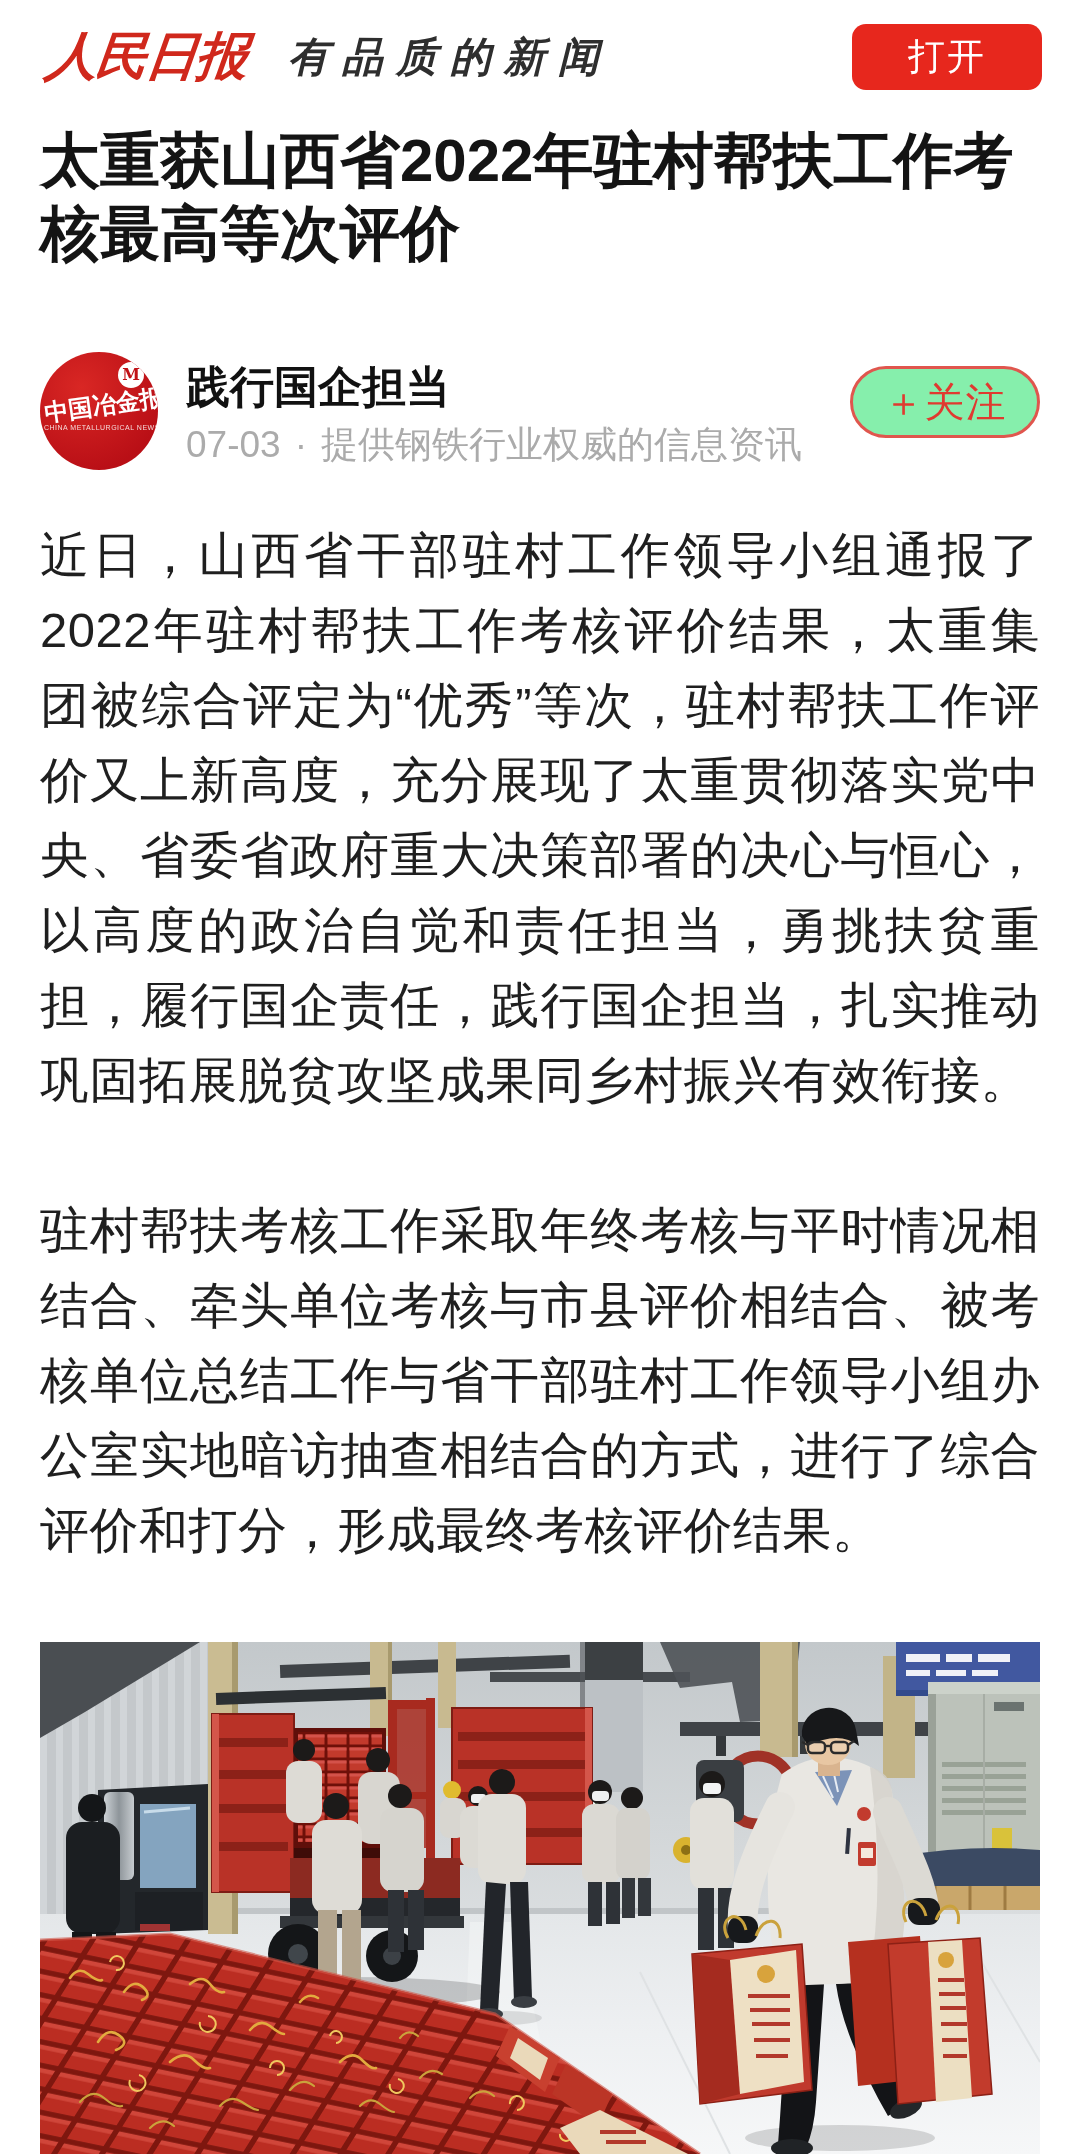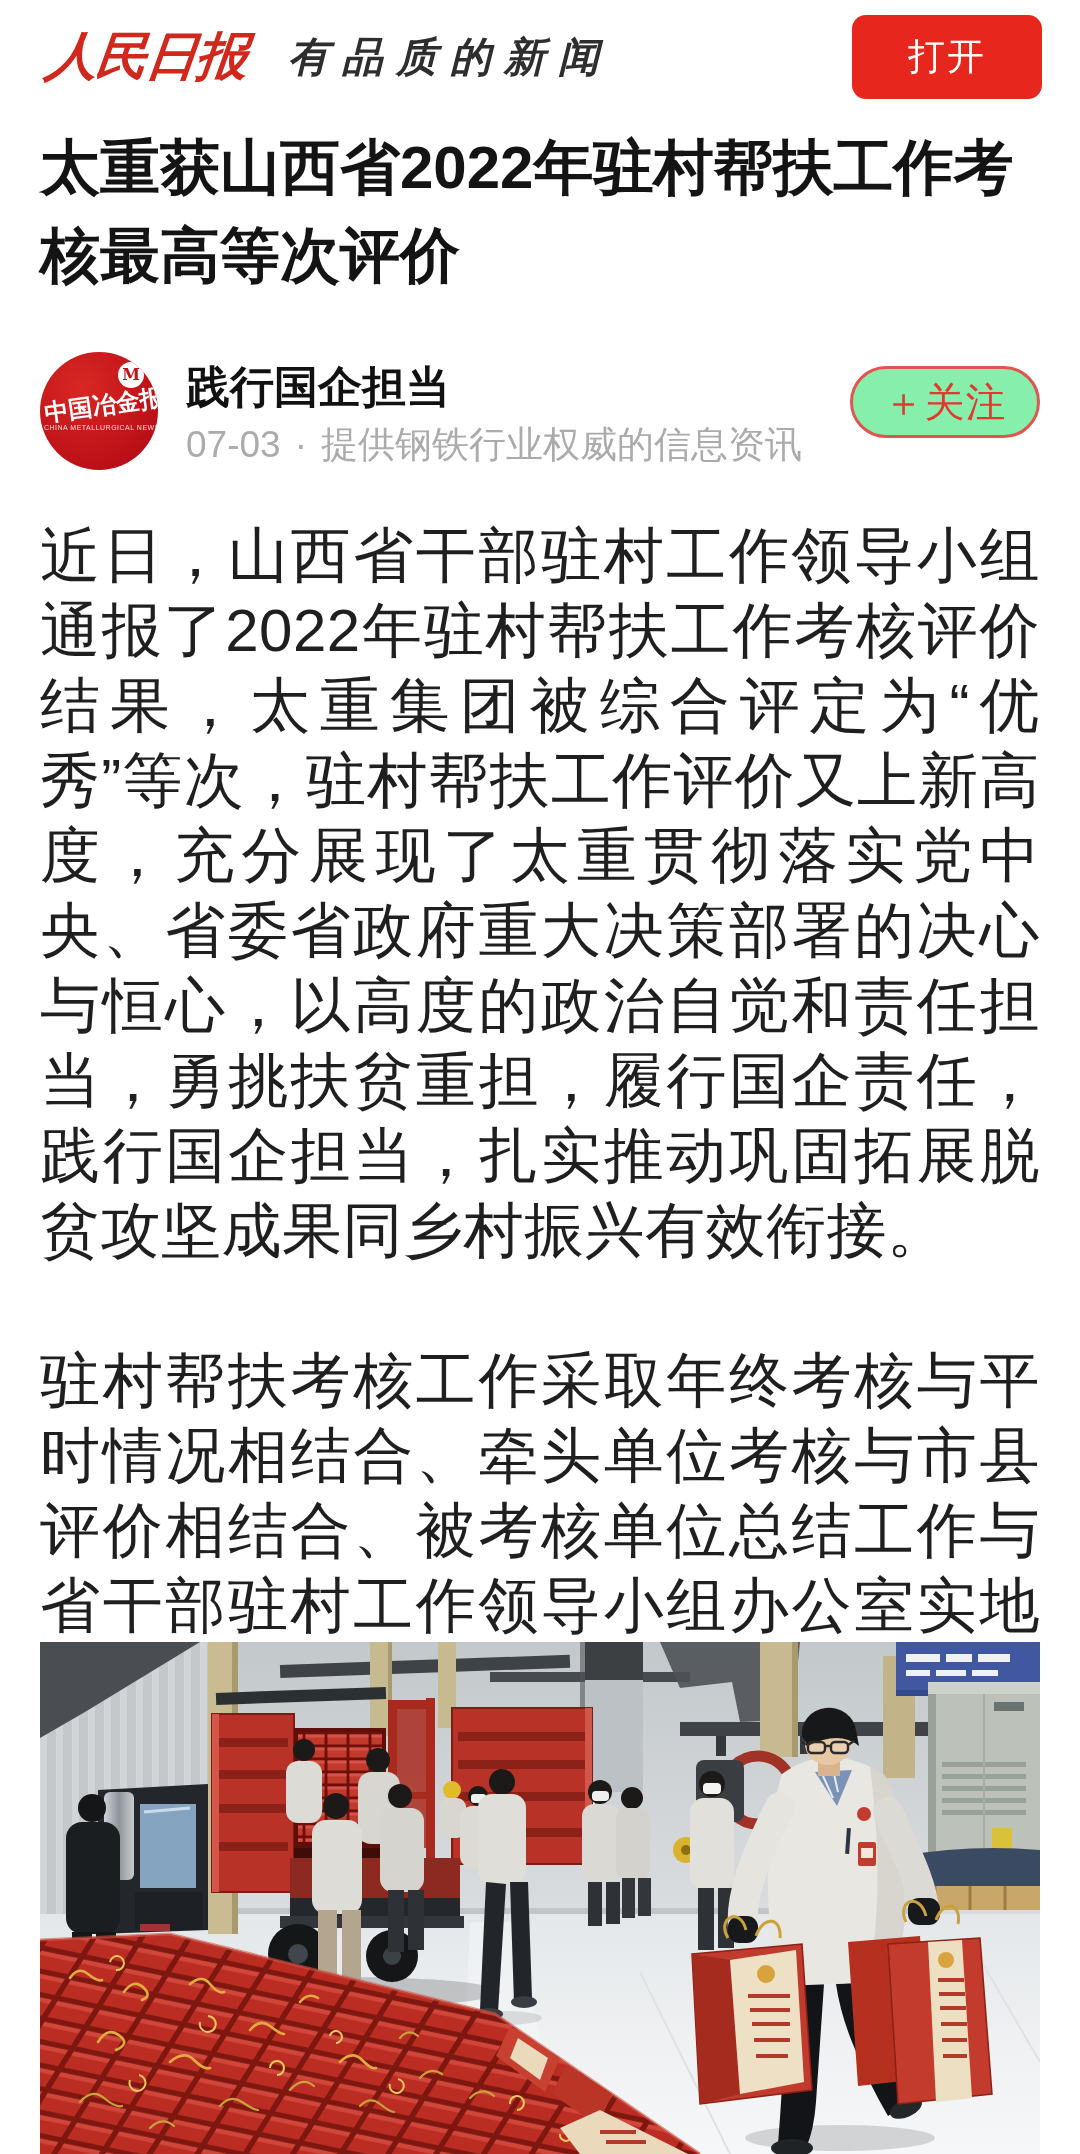--- a/index.html
+++ b/index.html
@@ -10,26 +10,26 @@
     font-family:"Liberation Sans", sans-serif;
   }
   
   .hdr { position:absolute; left:0; top:0; width:1080px; height:114px; background:#fff;
          display:flex; align-items:center; padding:0 38px 0 46px; }
   .logo { font-family:"DejaVu Serif", serif; font-style:italic; font-weight:bold;
           font-size:52px; color:#d0281c; letter-spacing:-2px; transform:skewX(-6deg);
           white-space:nowrap; }
   .tagline { margin-left:42px; font-size:41px; font-weight:600; color:#2e2e2e;
              letter-spacing:13px; white-space:nowrap; flex:1;font-style:italic; }
-  .open-btn { width:190px; height:84px; border:none; border-radius:14px;
+  .open-btn { width:190px; height:66px; border:none; border-radius:14px;
               background:#e7271d; color:#ffffff; font-size:37px; font-weight:500;
               font-family:inherit; letter-spacing:2px; cursor:pointer; }
   
   .title { position:absolute; left:40px; top:124px; width:1014px;
-           font-size:60px; line-height:88px; font-weight:800; color:#141414;
+           font-size:60px; line-height:73px; font-weight:800; color:#141414;
            letter-spacing:0; }
   
   .author { position:absolute; left:40px; top:350px; width:1000px; height:120px; }
   .avatar { position:absolute; left:0; top:2px; width:118px; height:118px; border-radius:50%;
             background:radial-gradient(circle at 35% 30%, #d92724, #b90f16 75%);
             overflow:hidden; cursor:pointer; }
   .av1 { position:absolute; left:4px; top:38px; width:110px; text-align:center;
          color:#fff; font-size:24px; font-weight:bold; transform:rotate(-8deg);
          font-family:"DejaVu Serif", serif; white-space:nowrap; }
   .av2 { position:absolute; left:4px; top:72px; width:110px; text-align:center;
@@ -42,21 +42,21 @@
             color:#111; cursor:pointer; }
   .a-meta { position:absolute; left:146px; top:70px; font-size:37px; color:#abab ab; color:#ababab;
             white-space:nowrap; }
   .a-meta .dot { margin:0 14px; }
   .follow-btn { position:absolute; right:0; top:16px; width:190px; height:72px;
                 border:3px solid #e0564e; border-radius:36px; background:#86efac;
                 color:#e03a30; font-size:40px; font-weight:500; font-family:inherit;
                 letter-spacing:1px; cursor:pointer; }
   
   .body-txt { position:absolute; left:40px; top:518px; width:1000px; }
-  .body-txt p { font-size:60px; line-height:75px; color:#1f1f1f; text-align:justify;
+  .body-txt p { font-size:49px; line-height:75px; color:#1f1f1f; text-align:justify;
                 text-justify:inter-ideograph; margin:0 0 75px 0; letter-spacing:.5px; }
   
   .photo { position:absolute; left:40px; top:1642px; width:1000px; height:512px;
            overflow:hidden; background:#ccd0d3; }
   .photo svg { display:block; width:100%; height:100%; }
 </style>
 </head>
 <body>
 
 <div class="page">

